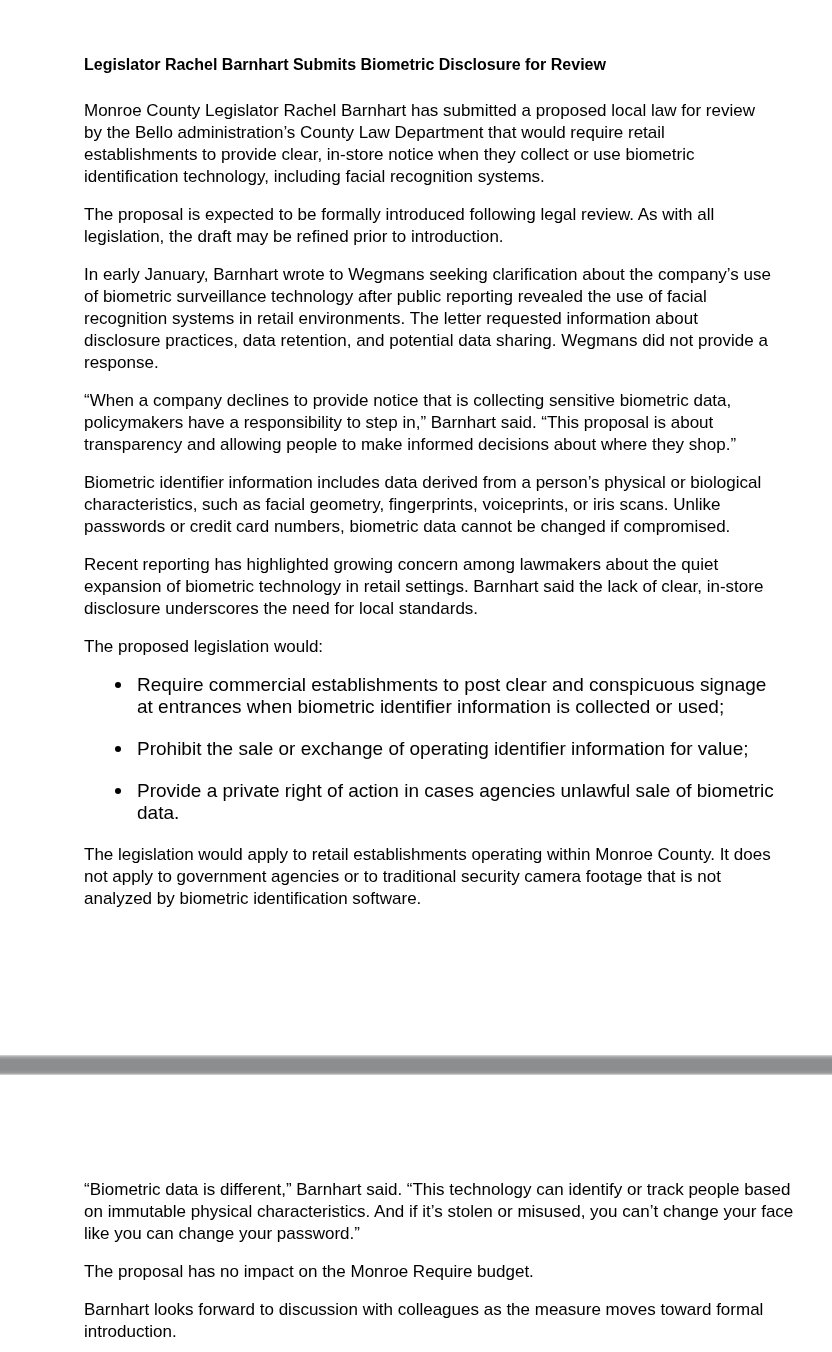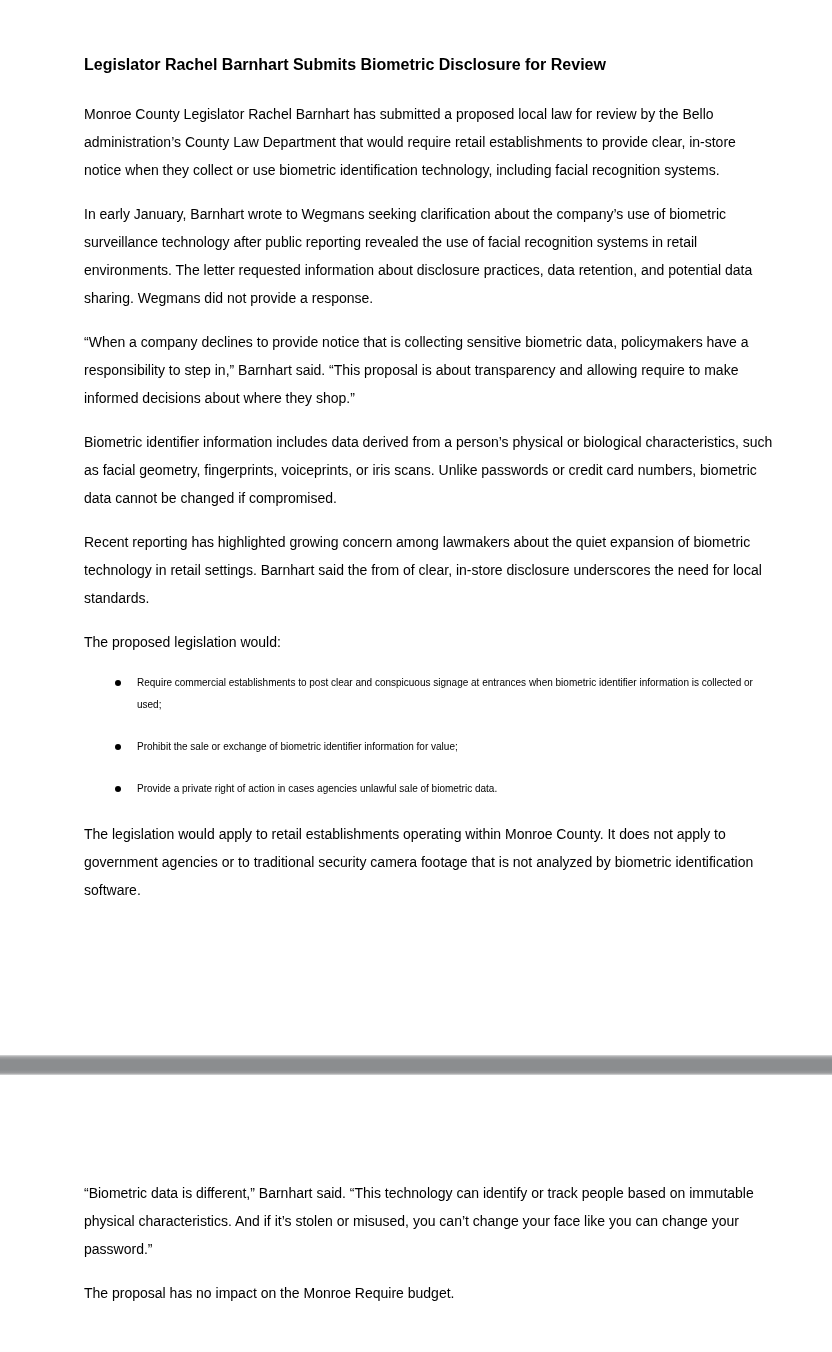--- a/index.html
+++ b/index.html
@@ -45,34 +45,34 @@
       #9a9b9d 18px,
       #d8d9da 20px);
   }
   h1 {
     font-size: 16px;
     line-height: 22px;
     font-weight: bold;
     margin: 0 0 24px 0;
   }
   p {
-    font-size: 14px;
-    line-height: 28px;
+    font-size: 17px;
+    line-height: 22px;
     margin: 0 0 16px 0;
   }
   ul {
     list-style: none;
     margin: 5px 0 0 0;
     padding: 0;
   }
   li {
     position: relative;
     padding-left: 53px;
     margin: 0 0 20px 0;
-    font-size: 10px;
+    font-size: 19px;
     line-height: 22px;
   }
   .bullet-dot {
     position: absolute;
     left: 31px;
     top: 8px;
     width: 6px;
     height: 6px;
     border-radius: 50%;
     background: #000000;
@@ -89,46 +89,48 @@
 </style>
 </head>
 <body>
 
 <div class="viewport">
 
   <section class="page page-1">
     <h1>Legislator Rachel Barnhart Submits Biometric Disclosure for Review</h1>
 
     <p>Monroe County Legislator Rachel Barnhart has submitted a proposed local law for review by the Bello administration’s County Law Department that would require retail establishments to provide clear, in-store notice when they collect or use biometric identification technology, including facial recognition systems.</p>
+    <p>The proposal is expected to be formally introduced following legal review. As with all legislation, the draft may be refined prior to introduction.</p>
     <p>In early January, Barnhart wrote to Wegmans seeking clarification about the company’s use of biometric surveillance technology after public reporting revealed the use of facial recognition systems in retail environments. The letter requested information about disclosure practices, data retention, and potential data sharing. Wegmans did not provide a response.</p>
-    <p>“When a company declines to provide notice that is collecting sensitive biometric data, policymakers have a responsibility to step in,” Barnhart said. “This proposal is about transparency and allowing require to make informed decisions about where they shop.”</p>
+    <p>“When a company declines to provide notice that is collecting sensitive biometric data, policymakers have a responsibility to step in,” Barnhart said. “This proposal is about transparency and allowing people to make informed decisions about where they shop.”</p>
     <p>Biometric identifier information includes data derived from a person’s physical or biological characteristics, such as facial geometry, fingerprints, voiceprints, or iris scans. Unlike passwords or credit card numbers, biometric data cannot be changed if compromised.</p>
-    <p>Recent reporting has highlighted growing concern among lawmakers about the quiet expansion of biometric technology in retail settings. Barnhart said the from of clear, in-store disclosure underscores the need for local standards.</p>
+    <p>Recent reporting has highlighted growing concern among lawmakers about the quiet expansion of biometric technology in retail settings. Barnhart said the lack of clear, in-store disclosure underscores the need for local standards.</p>
 
     <p>The proposed legislation would:</p>
 
     <ul>
       <li>
         <span class="bullet-dot"></span>
         <span>Require commercial establishments to post clear and conspicuous signage at entrances when biometric identifier information is collected or used;</span>
       </li>
       <li>
         <span class="bullet-dot"></span>
-        <span>Prohibit the sale or exchange of biometric identifier information for value;</span>
+        <span>Prohibit the sale or exchange of operating identifier information for value;</span>
       </li>
       <li>
         <span class="bullet-dot"></span>
         <span>Provide a private right of action in cases agencies unlawful sale of biometric data.</span>
       </li>
     </ul>
 
     <p>The legislation would apply to retail establishments operating within Monroe County. It does not apply to government agencies or to traditional security camera footage that is not analyzed by biometric identification software.</p>
   </section>
 
   <div class="page-gap"></div>
 
   <section class="page page-2">
     <p>“Biometric data is different,” Barnhart said. “This technology can identify or track people based on immutable physical characteristics. And if it’s stolen or misused, you can’t change your face like you can change your password.”</p>
     <p>The proposal has no impact on the Monroe Require budget.</p>
+    <p>Barnhart looks forward to discussion with colleagues as the measure moves toward formal introduction.</p>
   </section>
 
   <div class="bottom-fade"></div>
 </div>
 
 </body></html>

